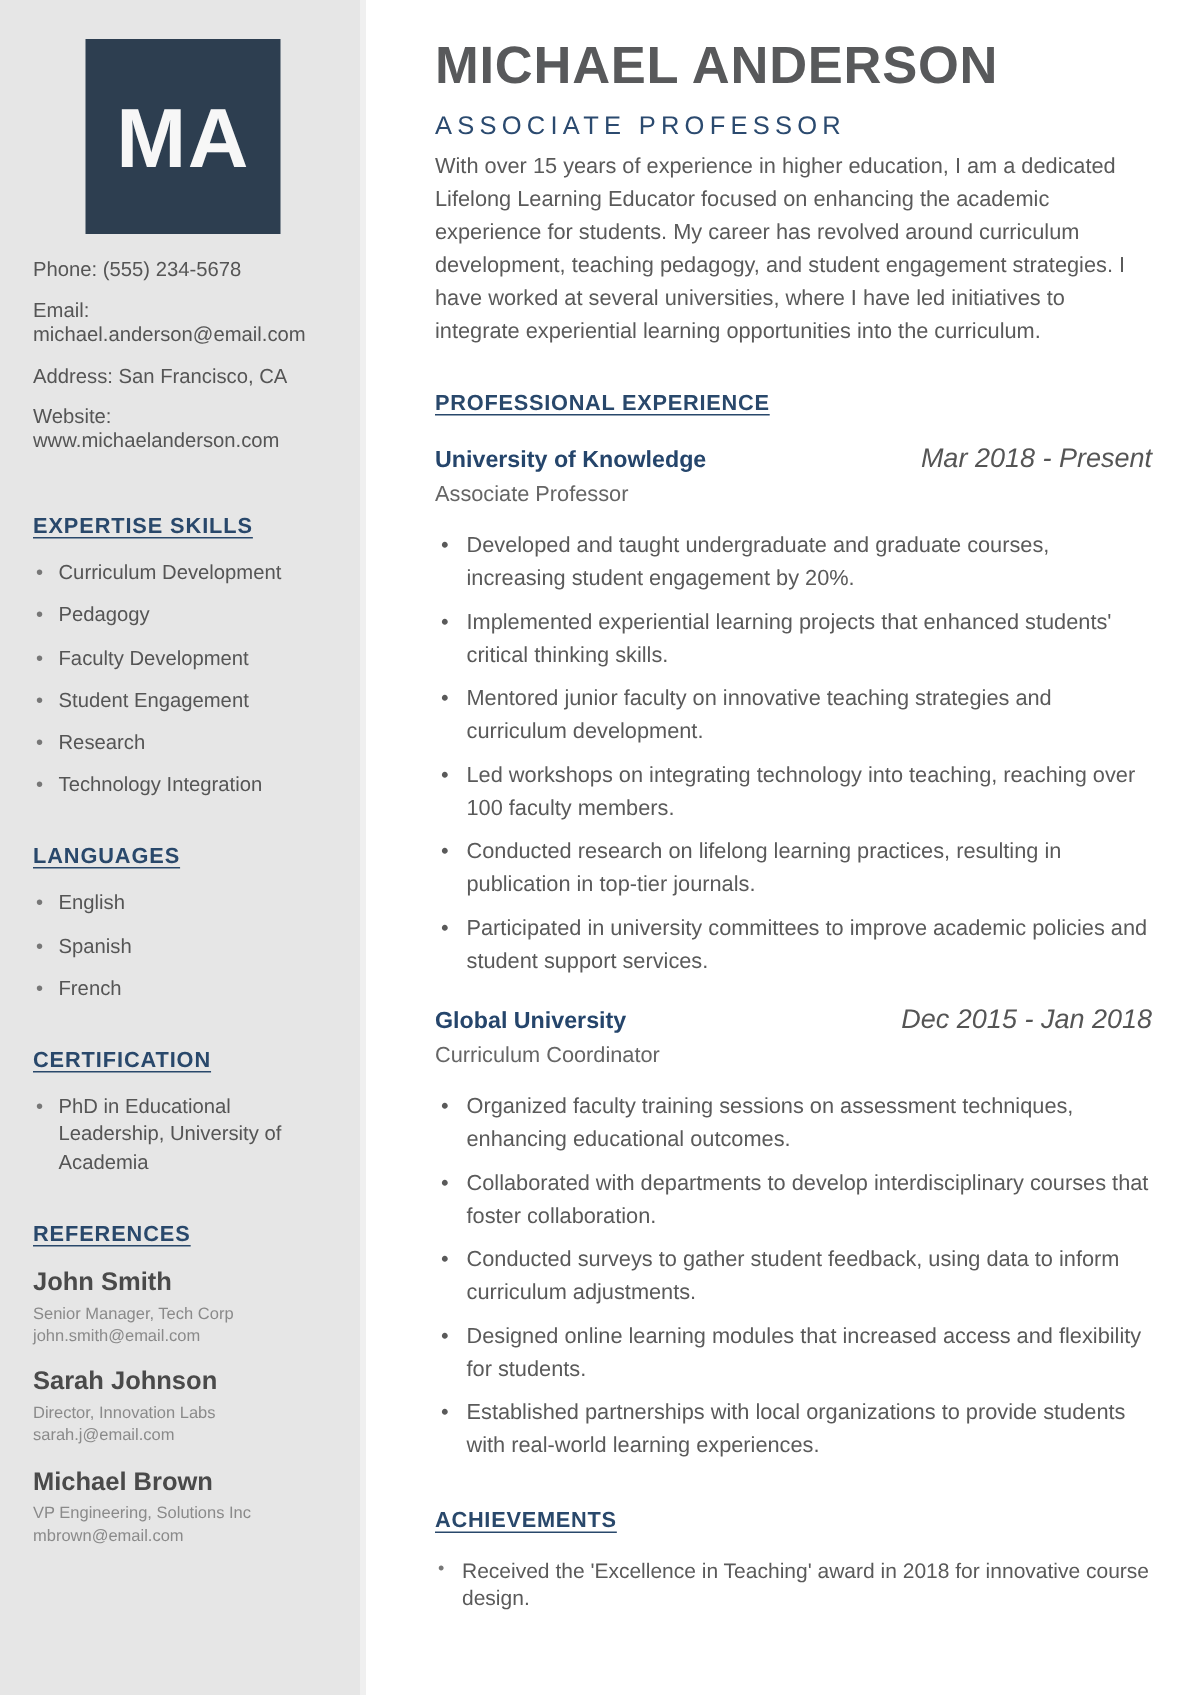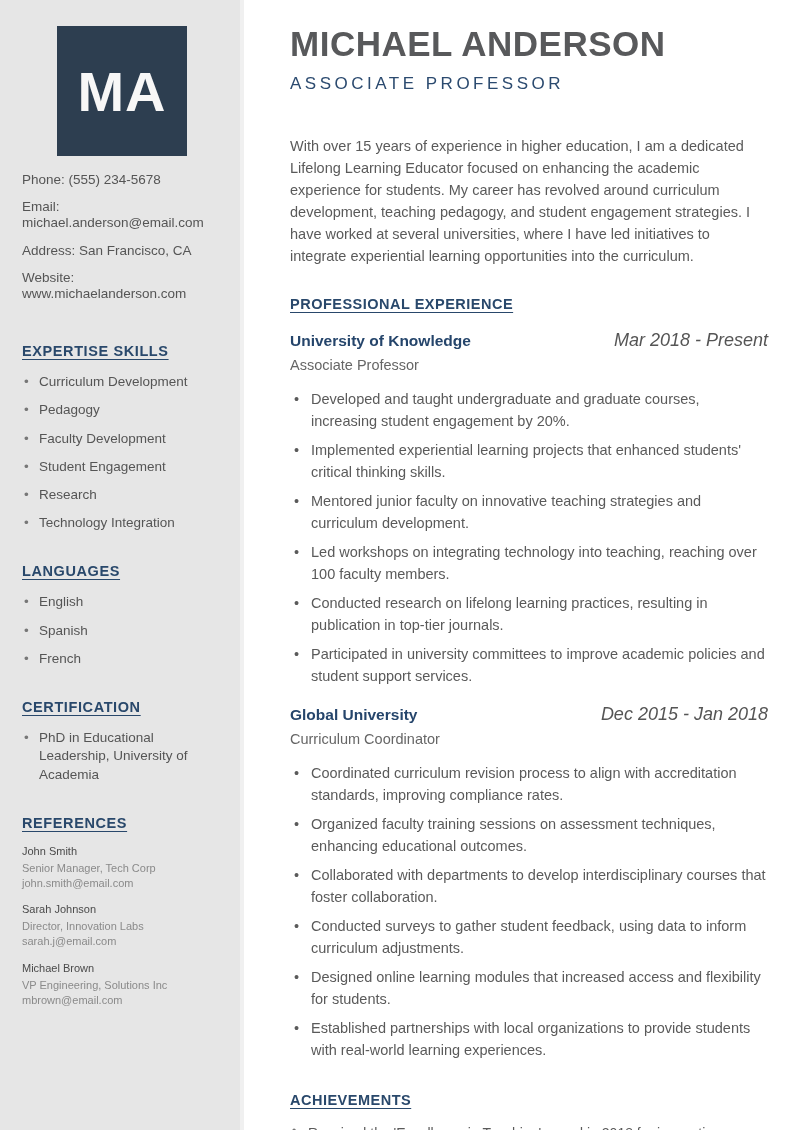--- a/index.html
+++ b/index.html
@@ -67,22 +67,22 @@
     line-height: 1.35;
   }
   .side-list li::before {
     content: "•";
     position: absolute;
     left: 2px; top: 0;
     color: #777777;
   }
   .ref-entry { margin-bottom: 13px; }
   .ref-name {
-    font-size: 11px;
-    font-weight: normal;
+    font-size: 17px;
+    font-weight: bold;
     color: #4a4a4a;
     margin-bottom: 4px;
   }
   .ref-role, .ref-email {
     font-size: 11px;
     color: #8a8a8a;
     line-height: 1.35;
   }
   
   .main {
@@ -100,21 +100,21 @@
     letter-spacing: 0.5px;
     line-height: 1.0;
   }
   .job-title-top {
     margin-top: 13px;
     font-size: 17px;
     color: #2b4a6f;
     letter-spacing: 3.5px;
   }
   .summary {
-    margin-top: 41px;
+    margin-top: 6px;
     font-size: 14.5px;
     color: #5a5a5a;
     line-height: 22px;
   }
   .section-heading {
     display: inline-block;
     font-size: 14.5px;
     font-weight: bold;
     color: #29486b;
     letter-spacing: 0.5px;
@@ -265,21 +265,20 @@
         </ul>
       </div>
 
       <div class="job">
         <div class="job-header">
           <span class="company">Global University</span>
           <span class="dates">Dec 2015 - Jan 2018</span>
         </div>
         <div class="role">Curriculum Coordinator</div>
         <ul class="bullet-list">
-          <li>Coordinated curriculum revision process to align with accreditation standards, improving compliance rates.</li>
           <li>Organized faculty training sessions on assessment techniques, enhancing educational outcomes.</li>
           <li>Collaborated with departments to develop interdisciplinary courses that foster collaboration.</li>
           <li>Conducted surveys to gather student feedback, using data to inform curriculum adjustments.</li>
           <li>Designed online learning modules that increased access and flexibility for students.</li>
           <li>Established partnerships with local organizations to provide students with real-world learning experiences.</li>
         </ul>
       </div>
     </section>
 
     <section class="achievements-section">

